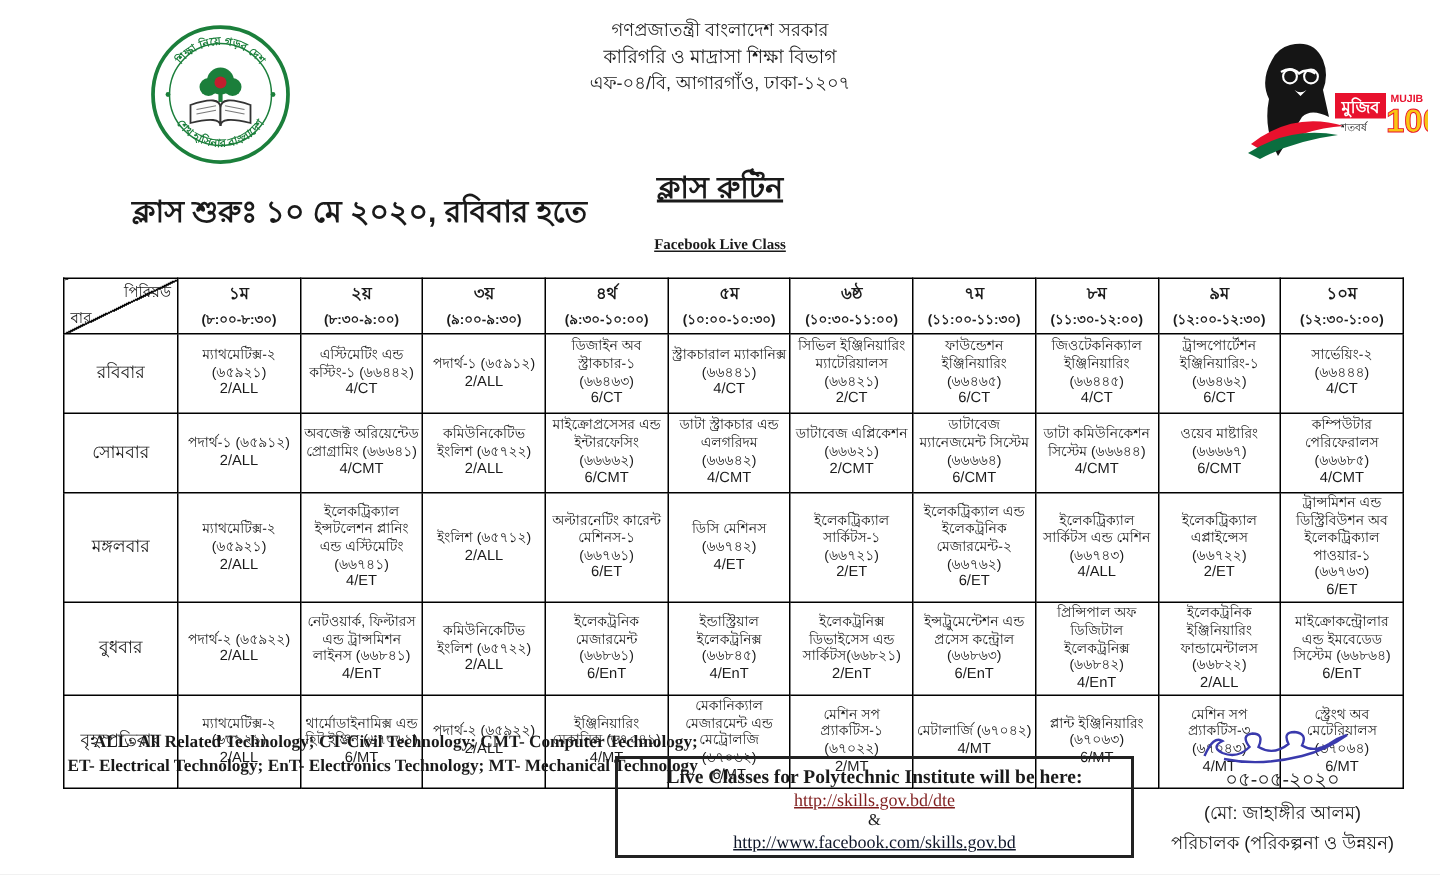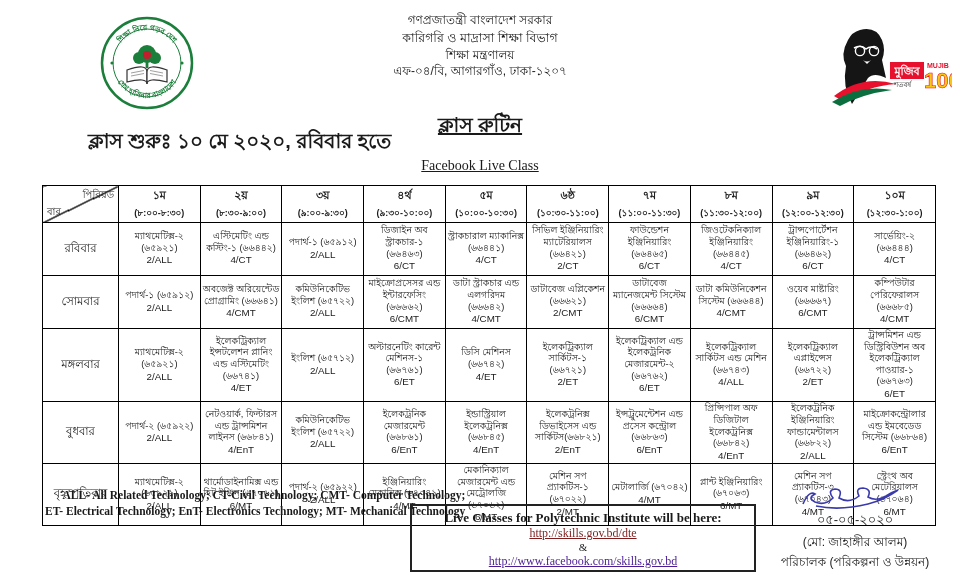--- a/index.html
+++ b/index.html
@@ -18,21 +18,21 @@
   .gov-line5 { font-size:12px; }
   .seal { position:absolute; left:100px; top:16px; }
   .mujib { position:absolute; left:832px; top:26px; }
 
   
   .routine-title { position:absolute; top:110px; left:0; width:100%; text-align:center;
     font-size:20px; font-weight:bold; text-decoration:underline; }
   .course-note { position:absolute; top:139px; left:0; width:100%; text-align:center;
     font-size:11px; font-weight:bold; }
   .fb-live { position:absolute; top:158px; left:0; width:100%; text-align:center;
-    font-family:"Liberation Serif", serif; font-size:14px; font-weight:normal; text-decoration:underline; }
+    font-family:"Liberation Serif", serif; font-size:10px; font-weight:bold; text-decoration:underline; }
   .start-note { position:absolute; top:126px; left:88px; font-size:20px; font-weight:bold; }
 
   
   table.routine { position:absolute; left:42px; top:185px; width:894px;
     border-collapse:collapse; table-layout:fixed;padding-left:19px; }
   table.routine col.daycol { width:76px; }
   table.routine th, table.routine td { border:1px solid #000; text-align:center; vertical-align:middle; padding:1px 2px; }
   table.routine thead tr { height:29px; }
   table.routine tbody tr { height:53px; }
   .p-label { font-size:11px; font-weight:bold; }
@@ -107,21 +107,20 @@
       <text x="75" y="49" font-size="11" font-weight="bold" fill="#ffffff" text-anchor="middle">মুজিব</text>
       <text x="95" y="42" font-size="7" font-weight="bold" fill="#e8112d">MUJIB</text>
       <text x="62" y="61" font-size="7" fill="#151515">শতবর্ষ</text>
       <text x="92" y="62" font-size="22" font-weight="bold" fill="#f9c613" stroke="#e8112d" stroke-width="0.6">100</text>
     </svg>
   </div>
 
   <div class="gov-header">
     <div class="gov-line1">গণপ্রজাতন্ত্রী বাংলাদেশ সরকার</div>
     <div class="gov-line3">কারিগরি ও মাদ্রাসা শিক্ষা বিভাগ</div>
-    <div class="gov-line4">শিক্ষা মন্ত্রণালয়</div>
     <div class="gov-line5">এফ-০৪/বি, আগারগাঁও, ঢাকা-১২০৭</div>
   </div>
 
   <div class="routine-title">ক্লাস রুটিন</div>
   <div class="start-note">ক্লাস শুরুঃ ১০ মে ২০২০, রবিবার হতে</div>
   <div class="fb-live">Facebook Live Class</div>
 
   <table class="routine">
     <colgroup>
       <col class="daycol">
@@ -396,21 +395,21 @@
 
   <div class="legend">
     <div>ALL- All Related Technology; CT-Civil Technology; CMT- Computer Technology;</div>
     <div>ET- Electrical Technology; EnT- Electronics Technology; MT- Mechanical Technology</div>
   </div>
 
   <div class="live-box">
     <div class="box-title">Live Classes for Polytechnic Institute will be here:</div>
     <a href="#" id="link1" style="color: #7f1d1d;">http://skills.gov.bd/dte</a>
     <div class="amp">&amp;</div>
-    <a href="#" id="link2" style="color: #4c1d95;">http://www.facebook.com/skills.gov.bd</a>
+    <a href="#" id="link2" style="color: #0f172a;">http://www.facebook.com/skills.gov.bd</a>
   </div>
 
   <div class="sign-block">
     <svg class="sign-svg" width="120" height="26" viewBox="0 0 120 26">
       <path d="M8 18 q6 -14 12 -10 q-8 4 0 8 q10 4 18 -4 q-6 -8 2 -9 q8 0 4 9 q10 6 20 -2 q-4 -8 4 -8 q9 1 5 9 q8 5 18 -1 q6 -4 12 -6 q-14 10 -30 14 q-28 7 -52 2" fill="none" stroke="#3a3aad" stroke-width="1.6"></path>
     </svg>
     <div class="sign-date">০৫-০৫-২০২০</div>
     <div class="sign-name">(মো: জাহাঙ্গীর আলম)</div>
     <div class="sign-desig">পরিচালক (পরিকল্পনা ও উন্নয়ন)</div>
   </div>

